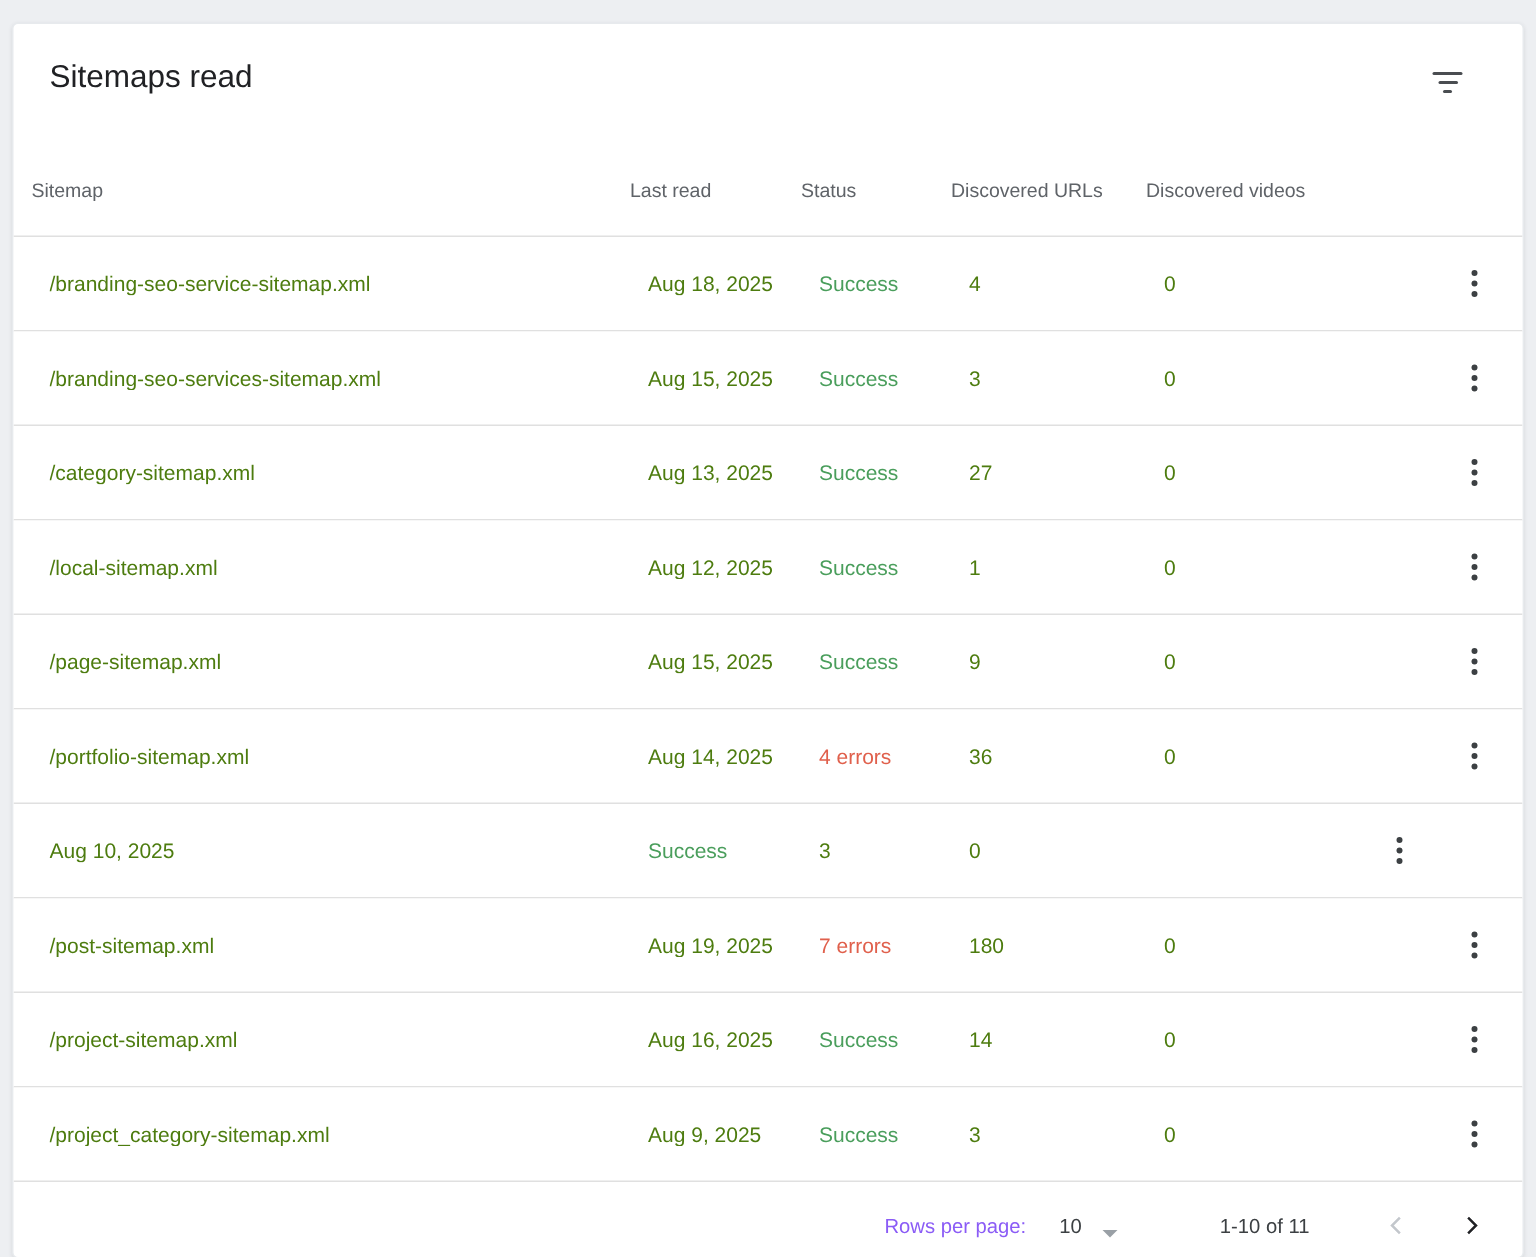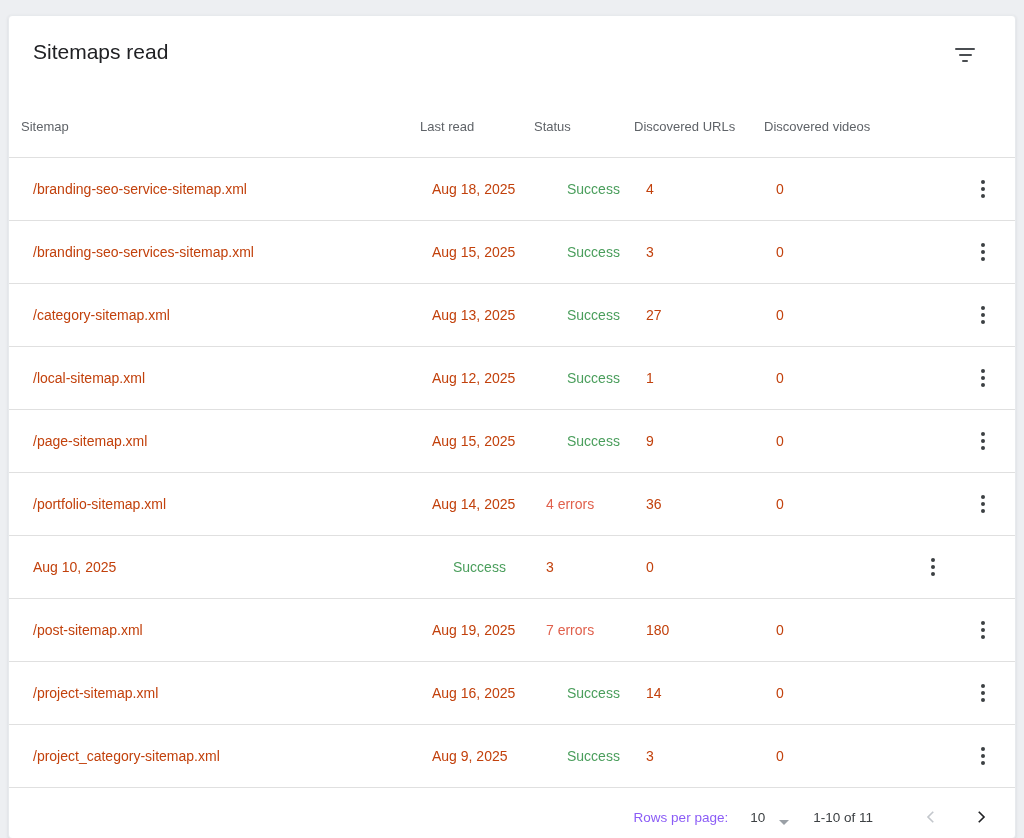--- a/index.html
+++ b/index.html
@@ -66,23 +66,23 @@
     font-size: 13px;
     color: #5f6368;
     cursor: pointer;
   }
   .row {
     height: 63px;
     border-bottom: 1px solid #e0e0e0;
     cursor: pointer;
     background: #fff;
   }
-  .td { font-size: 14px; color: #c2410c; white-space: nowrap; overflow: hidden; text-overflow: ellipsis; }
+  .td { font-size: 14px; color: #4d7c0f; white-space: nowrap; overflow: hidden; text-overflow: ellipsis; }
   .num, .th.num { }
-  .td.success { color: #4a9e5c; margin-left: 21px; }
+  .td.success { color: #4a9e5c; }
   .td.error   { color: #e0604c; }
   .col-menu { display: flex; justify-content: flex-end; }
   .kebab {
     background: none; border: none; cursor: pointer;
     width: 32px; height: 40px;
     display: flex; align-items: center; justify-content: center;
     padding: 0; margin-right: -8px;
   }
   .kebab-icon { display: inline-flex; flex-direction: column; align-items: center; }
   .kebab-icon i { width: 4px; height: 4px; border-radius: 50%; background: #3c4043; display: block; }
@@ -106,21 +106,21 @@
     color: #3c4043;
   }
   .caret {
     display: inline-block;
     margin-left: 14px;
     width: 0; height: 0;
     border-left: 5px solid transparent;
     border-right: 5px solid transparent;
     border-top: 5px solid #9aa0a6;
   }
-  .range { margin-left: 24px; }
+  .range { margin-left: 68px; }
   .nav {
     background: none; border: none; padding: 0;
     width: 24px; height: 24px;
     display: inline-flex; align-items: center; justify-content: center;
     cursor: pointer;
     color: #202124;
   }
   .nav.prev { margin-left: 46px; color: #c3c7cc; cursor: default; }
   .nav.next { margin-left: 26px; }
   .nav svg { width: 18px; height: 18px; }

